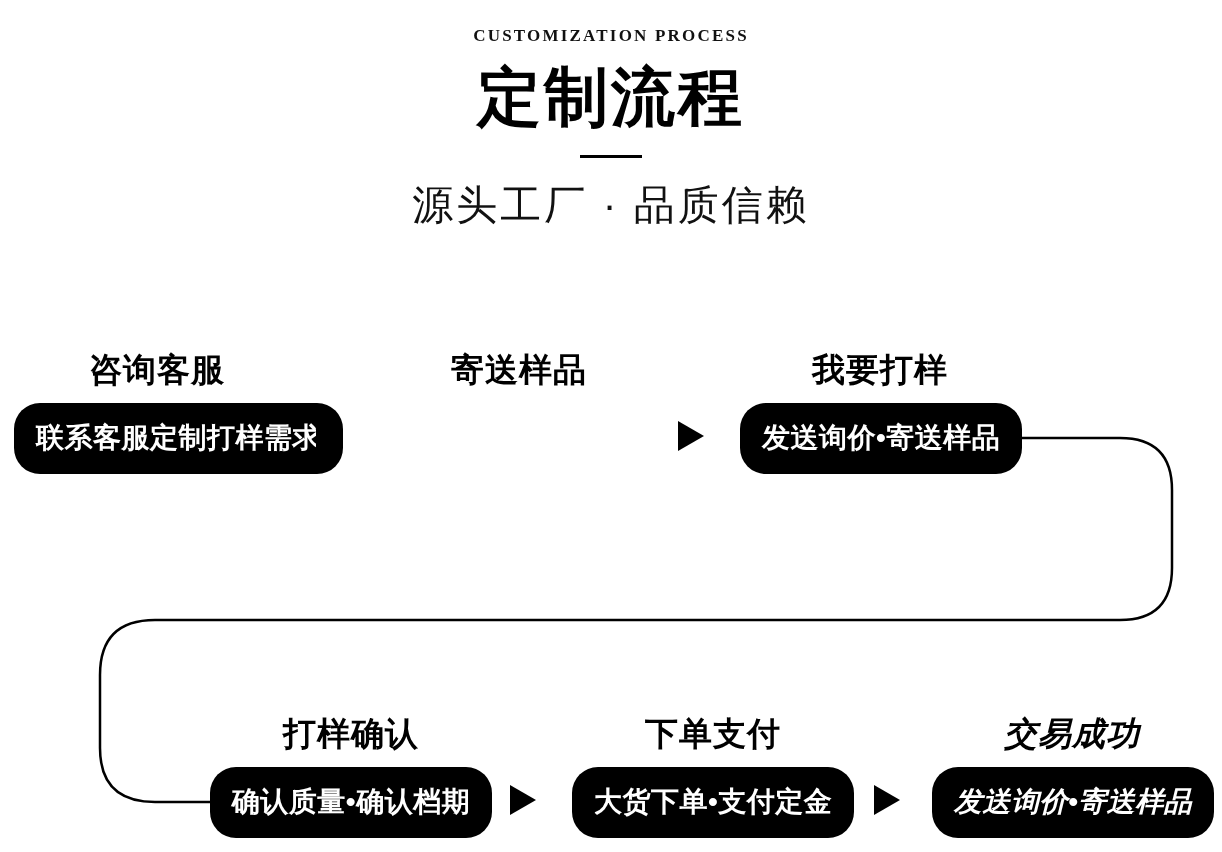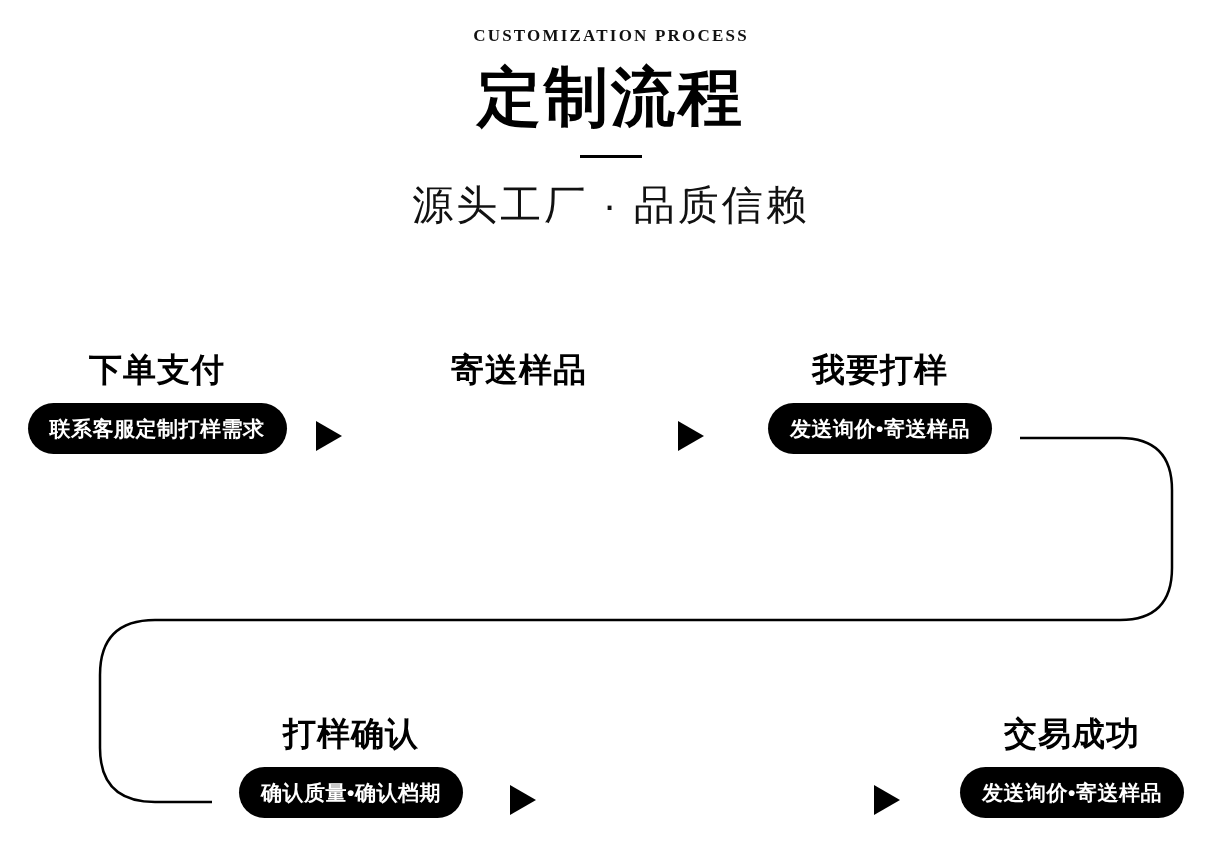--- a/index.html
+++ b/index.html
@@ -82,24 +82,24 @@
     letter-spacing: 1px;
     color: #000;
     margin-bottom: 10px;
     white-space: nowrap;
   }
   .pill {
     display: inline-block;
     background: #000000;
     color: #ffffff;
     border-radius: 26px;
-    font-size: 21px;
+    font-size: 28px;
     font-weight: bold;
     letter-spacing: 0.5px;
-    padding: 14px 22px;
+    padding: 20px 22px;
     white-space: nowrap;
     line-height: 1.1;
   }
 
   
   .arrow {
     position: absolute;
     width: 0;
     height: 0;
     border-top: 15px solid transparent;
@@ -108,21 +108,21 @@
   }
 
   
   #step-1 { left: 14px;  top: 18px; width: 286px; }
   #step-2 { left: 378px; top: 18px; width: 282px; }
   #step-3 { left: 740px; top: 18px; width: 280px; }
 
   
   #step-4 { left: 208px; top: 382px; width: 286px; }
   #step-5 { left: 572px; top: 382px; width: 282px; }
-  #step-6 { left: 932px; top: 382px; width: 280px; }
+  #step-6 { left: 932px; top: 382px; width: 280px; font-style: italic; }
 
   #arrow-1 { left: 316px; top: 91px; }
   #arrow-2 { left: 678px; top: 91px; }
   #arrow-3 { left: 510px; top: 455px; }
   #arrow-4 { left: 874px; top: 455px; }
 </style>
 </head>
 <body>
 
 <div class="header">
@@ -132,21 +132,21 @@
   <div class="subtitle">源头工厂 · 品质信赖</div>
 </div>
 
 <div class="flow">
 
   <svg class="connector-layer" viewBox="0 0 1222 522">
     <path d="M 1020 108 L 1120 108 Q 1172 108 1172 160 L 1172 238 Q 1172 290 1120 290 L 155 290 Q 100 290 100 345 L 100 418 Q 100 472 155 472 L 212 472" fill="none" stroke="#000000" stroke-width="2.5"></path>
   </svg>
 
   <div class="step" id="step-1">
-    <div class="step-title">下单支付</div>
+    <div class="step-title">咨询客服</div>
     <div class="pill">联系客服定制打样需求</div>
   </div>
 
   <div class="arrow" id="arrow-1"></div>
 
   <div class="step" id="step-2">
     <div class="step-title">寄送样品</div>
   </div>
 
   <div class="arrow" id="arrow-2"></div>
@@ -156,20 +156,24 @@
     <div class="pill">发送询价•寄送样品</div>
   </div>
 
   <div class="step" id="step-4">
     <div class="step-title">打样确认</div>
     <div class="pill">确认质量•确认档期</div>
   </div>
 
   <div class="arrow" id="arrow-3"></div>
 
+  <div class="step" id="step-5">
+    <div class="step-title">下单支付</div>
+    <div class="pill">大货下单•支付定金</div>
+  </div>
 
   <div class="arrow" id="arrow-4"></div>
 
   <div class="step" id="step-6">
     <div class="step-title">交易成功</div>
     <div class="pill">发送询价•寄送样品</div>
   </div>
 
 </div>
 

